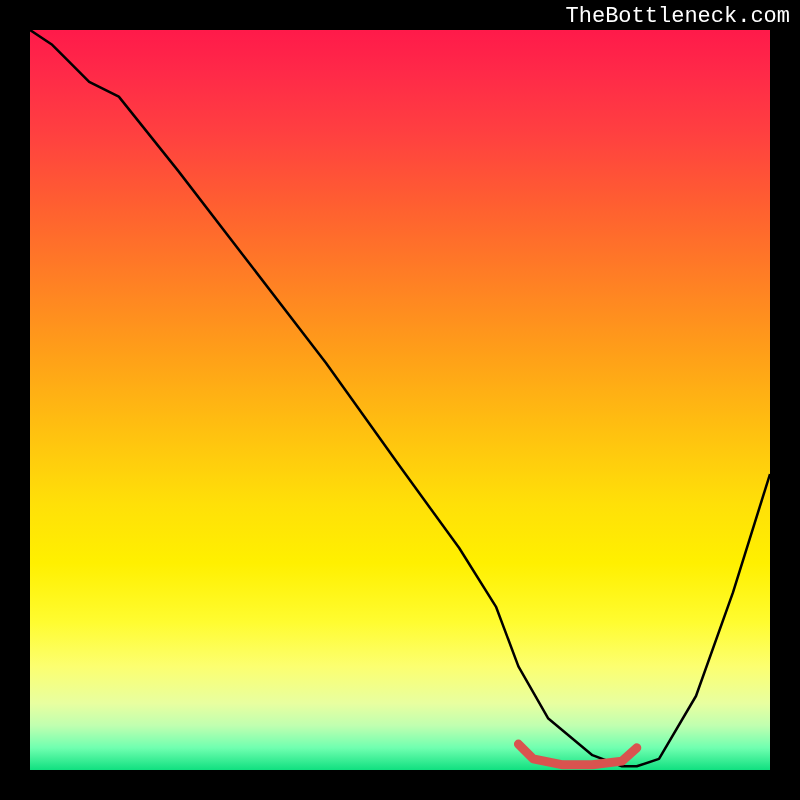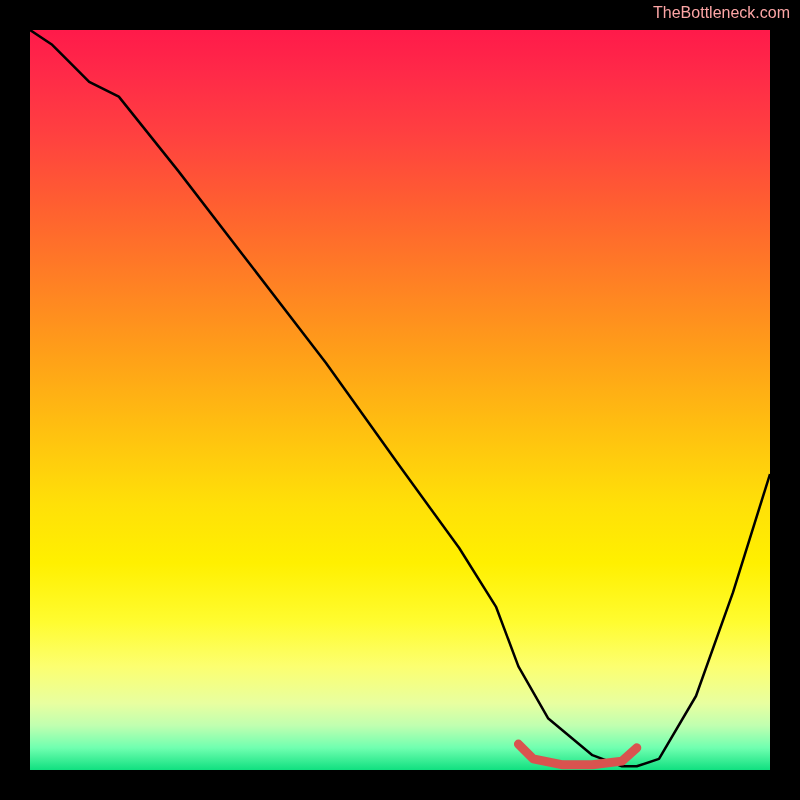--- a/index.html
+++ b/index.html
@@ -7,24 +7,24 @@
   .container {
     width: 800px;
     height: 800px;
     background: #000;
     position: relative;
   }
   .watermark {
     position: absolute;
     top: 4px;
     right: 10px;
-    font-family: Liberation Sans, sans-serif;
-    font-size: 16px;
+    font-family: Liberation Mono, monospace;
+    font-size: 22px;
     font-weight: 500;
-    color: #fca5a5;
+    color: #ffffff;
     z-index: 10;
   }
   .plot-area {
     position: absolute;
     left: 30px;
     top: 30px;
     width: 740px;
     height: 740px;
     overflow: hidden;
   }

